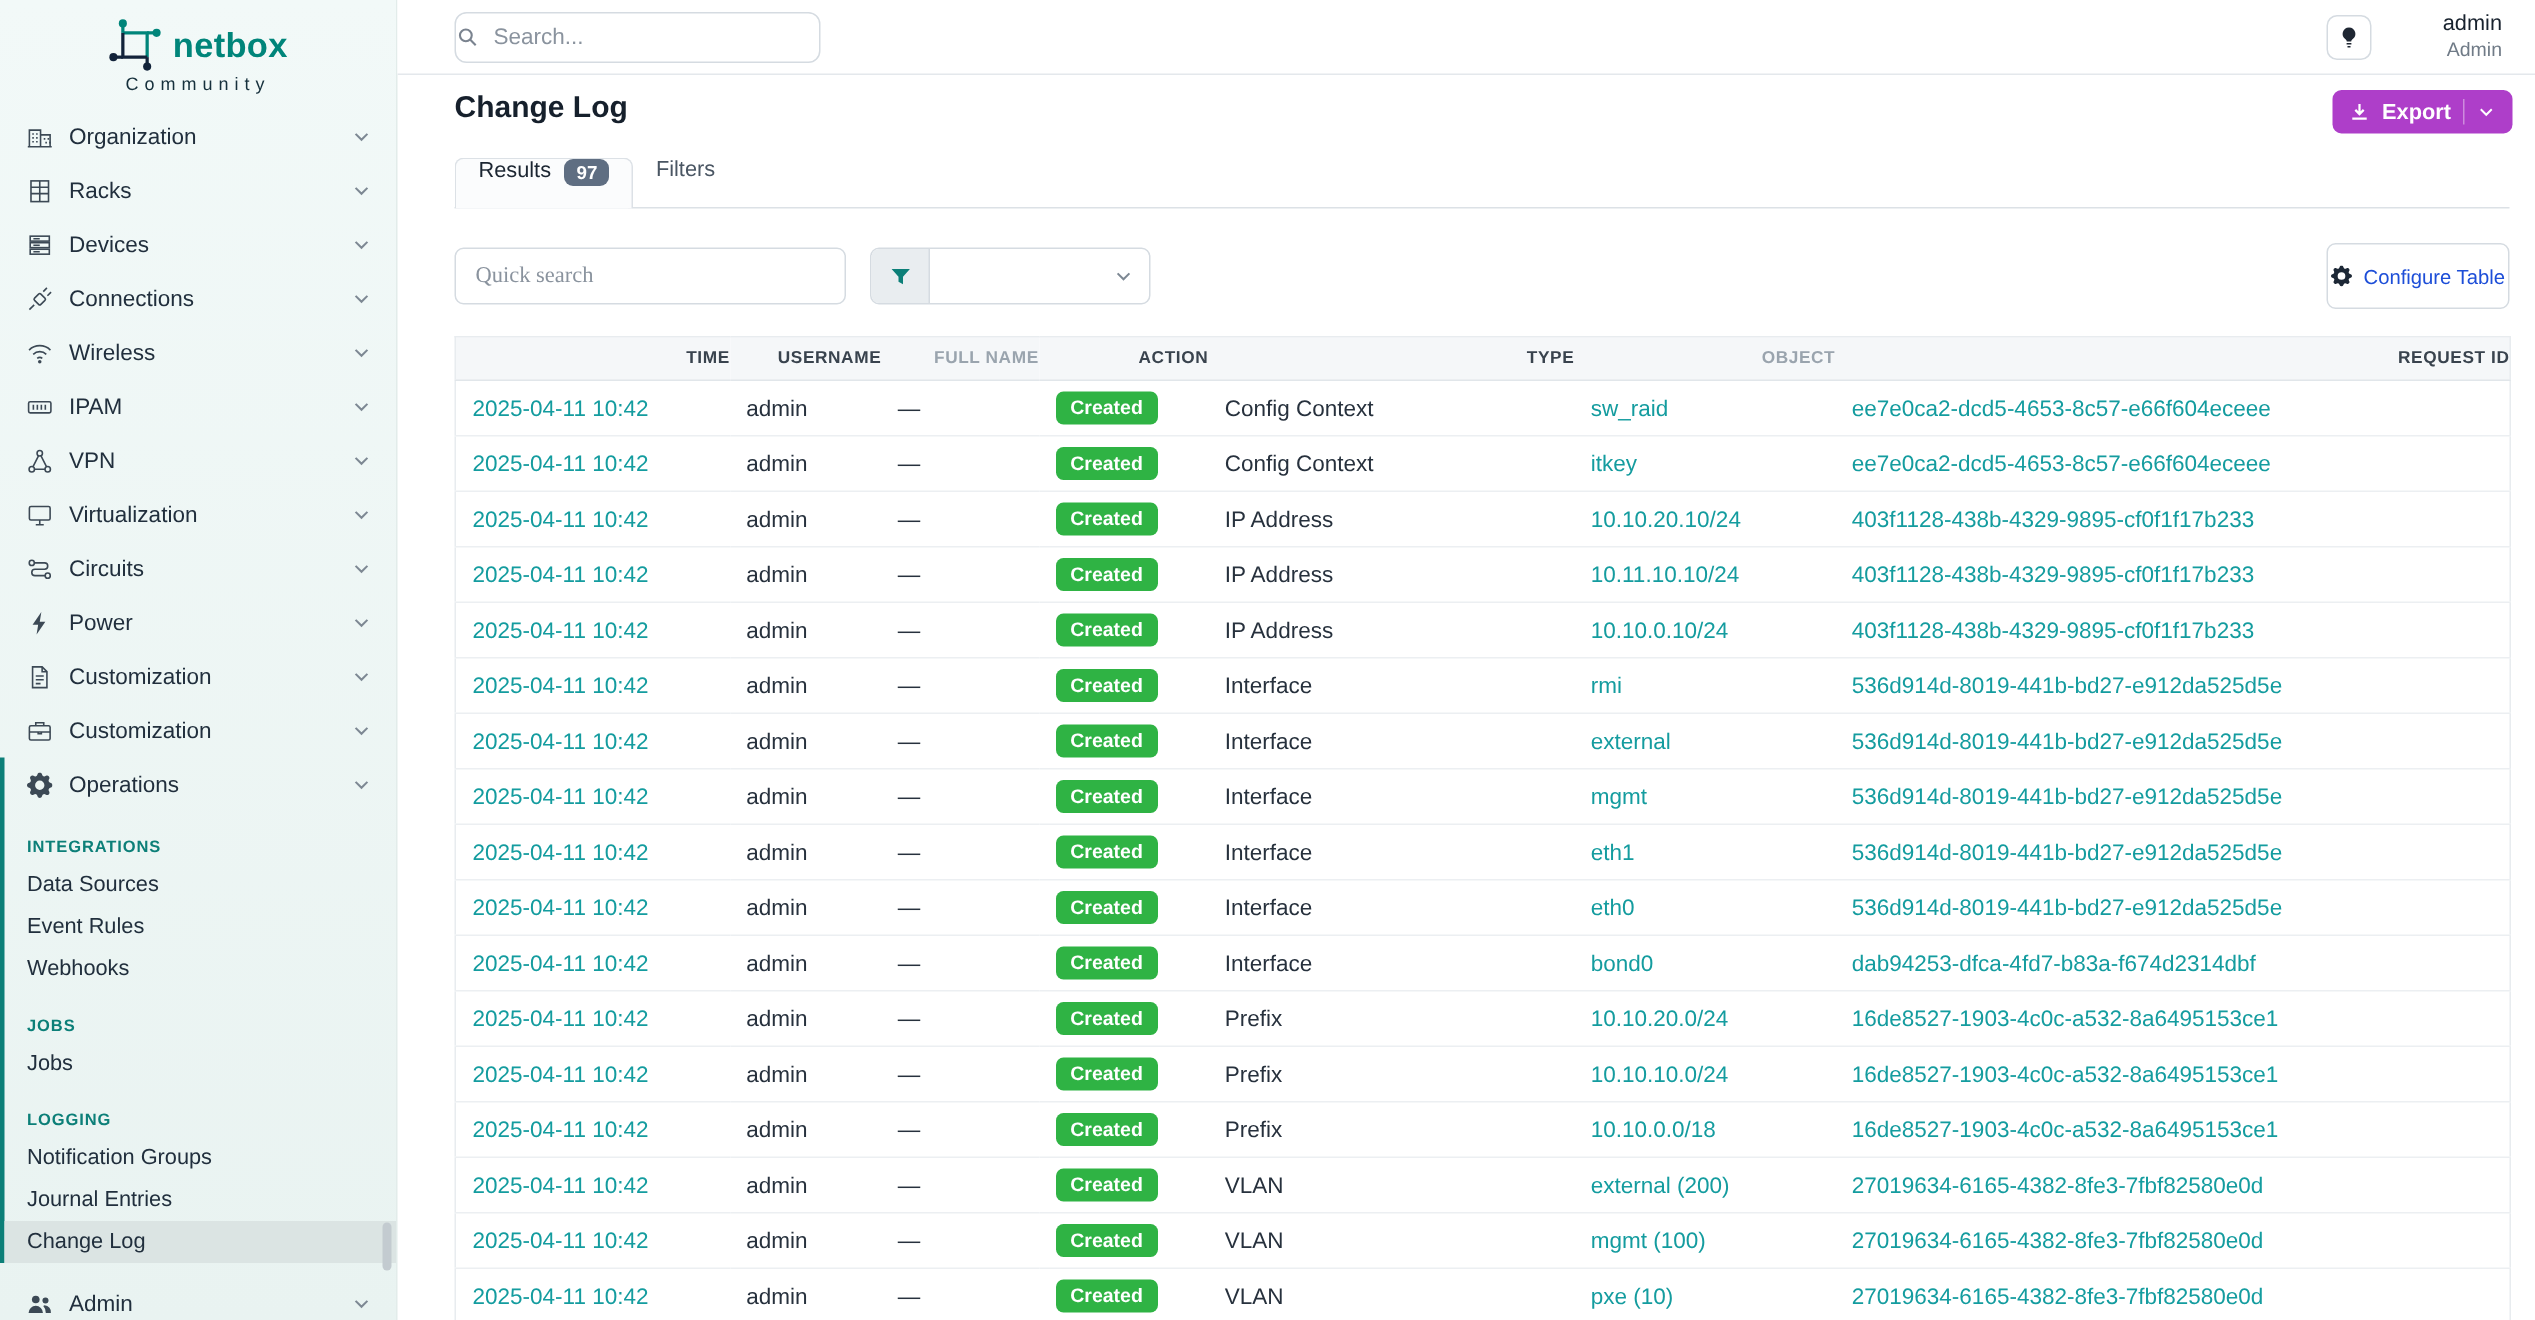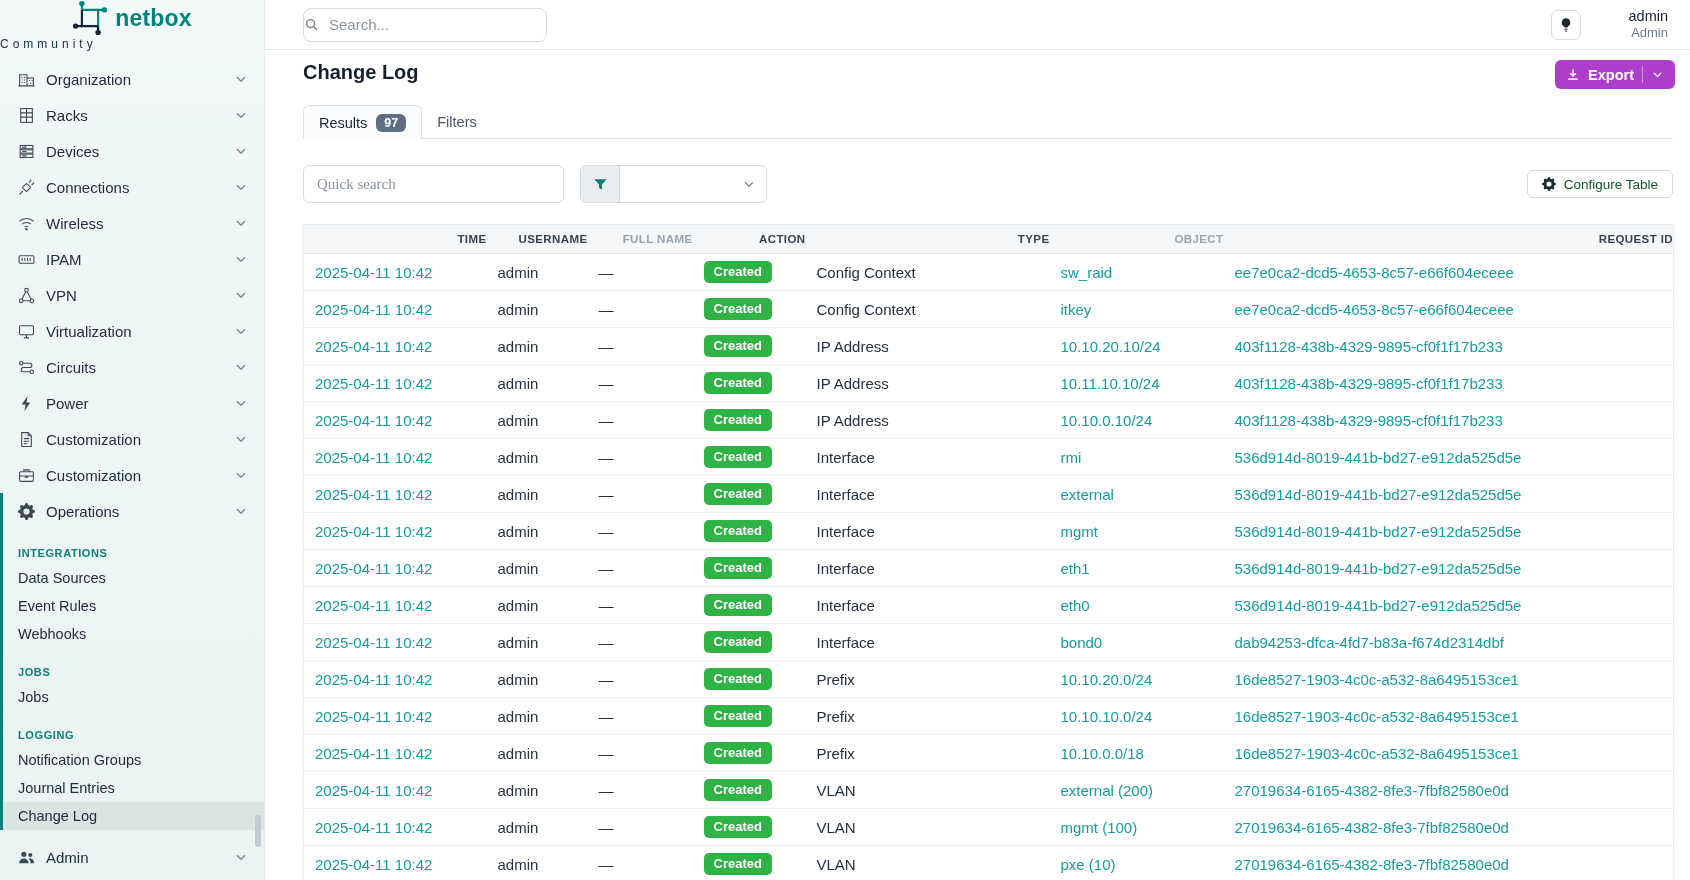--- a/index.html
+++ b/index.html
@@ -15,21 +15,21 @@
     --text-dark:#1b2531;
   }
   *{box-sizing:border-box;margin:0;padding:0}
   body{font-family:"Liberation Sans",sans-serif;background:#fff}
   .app{position:relative;width:1690px;height:880px;overflow:hidden;background:#fff;font-size:15px;color:var(--text-dark)}
 
   
   .sidebar{position:absolute;left:0;top:0;width:265px;height:100%;
     background:linear-gradient(180deg,var(--sidebar-bg1),var(--sidebar-bg2));
     border-right:1px solid #e2ecea;overflow:hidden}
-  .brand{padding-top:0;}
+  .brand{padding-top:12px;text-align:center}
   .brand-row{display:flex;align-items:center;justify-content:center;gap:7px}
   .logo-mark{width:36px;height:36px;display:inline-flex}
   .wordmark{font-size:23px;font-weight:700;color:var(--brand-teal);letter-spacing:.2px}
   .tagline{font-size:12px;font-weight:400;color:#16303c;letter-spacing:4px;margin-top:1px}
   nav{margin-top:10px}
   .nav-item{height:36px;display:flex;align-items:center;padding:0 16px 0 18px;
     color:#212f3d;font-size:15px;cursor:pointer}
   .menu-group{border-left:3px solid var(--teal-dark)}
   .menu-group .nav-item{padding-left:15px}
   .nicon{width:17px;height:17px;color:#3c4955;margin-right:11px;display:inline-flex;flex:none}
@@ -65,39 +65,39 @@
   .content{position:absolute;left:265px;top:50px;right:0;bottom:0;padding:0 17px 0 38px;overflow:hidden}
   .page-title{margin-top:11px;font-size:20px;font-weight:700;color:#16202c}
   .export-btn{position:absolute;top:10px;right:15px;height:29px;background:var(--purple);color:#fff;
     border:none;border-radius:6px;display:flex;align-items:center;gap:8px;padding:0 11px;
     font-size:14.5px;font-weight:700;cursor:pointer;font-family:"Liberation Sans",sans-serif}
   .export-btn .icon{width:14px;height:14px;display:inline-flex}
   .export-div{width:1px;height:17px;background:rgba(255,255,255,.4)}
   .export-btn .chev{color:#fff;width:13px;height:13px;margin-left:0}
 
   .tabs{display:flex;align-items:stretch;margin-top:21px;height:34px;border-bottom:1px solid var(--border)}
-  .tab{display:flex;align-items:center;gap:9px;padding:0 15px;font-size:14.5px;color:#4a5663;cursor:pointer}
+  .tab{display:flex;align-items:flex-start;gap:9px;padding:0 15px;font-size:14.5px;color:#4a5663;cursor:pointer}
   .tab.active{background:#fbfcfd;border:1px solid var(--border);border-bottom:none;
     border-radius:6px 6px 0 0;color:var(--text-dark);margin-bottom:-1px}
   .badge-count{background:#5f6e82;color:#fff;font-size:12.5px;font-weight:700;border-radius:6px;padding:2px 8px}
 
   .toolbar{display:flex;align-items:center;margin-top:26px;height:38px}
   .quick-search{width:261px;height:38px;border:1px solid #d5dbe1;border-radius:6px;padding:0 13px;
     font-size:15px;color:#3a4654;outline:none;font-family:Liberation Serif, serif}
   .quick-search::placeholder{color:#8a939e}
   .filter-group{display:flex;margin-left:16px;height:38px;border:1px solid #d5dbe1;border-radius:6px;
     overflow:hidden;width:187px;background:#fff}
   .funnel-seg{width:39px;background:#e9edf0;border-right:1px solid #d5dbe1;color:var(--teal-dark);
     display:flex;align-items:center;justify-content:center;cursor:pointer}
   .funnel-seg .icon{width:15px;height:15px;display:inline-flex}
   .select-seg{flex:1;display:flex;align-items:center;justify-content:flex-end;padding:0 10px;
     color:#7a8691;cursor:pointer}
   .select-seg .chev{width:14px;height:14px}
-  .configure-btn{margin-left:auto;height:28px;border:1px solid #d5dbe1;background:#fff;border-radius:6px;
-    display:flex;align-items:center;gap:8px;padding:0 14px;font-size:13.5px;color:#14532d;
+  .configure-btn{margin-left:auto;height:44px;border:1px solid #d5dbe1;background:#fff;border-radius:6px;
+    display:flex;align-items:center;gap:8px;padding:0 2px;font-size:13.5px;color:#1d4ed8;
     cursor:pointer;font-family:"Liberation Sans",sans-serif}
   .configure-btn .icon{width:14px;height:14px;display:inline-flex;color:#1d2836}
 
   table{margin-top:21px;width:1370px;border-collapse:collapse;table-layout:fixed;border:1px solid #e8ecef}
   thead th{background:#f5f7f9;height:29px;font-size:11.5px;letter-spacing:.4px;color:#39434e;
     text-align:right;padding:0 0 0 11px;border-bottom:1px solid #e1e6ea;font-weight:700;cursor:pointer}
   thead th.muted{color:#9aa4ae}
   tbody td{height:37px;padding:0 0 0 11px;border-top:1px solid #eceff2;font-size:15px;color:#27313d;
     white-space:nowrap;overflow:hidden}
   tbody tr:first-child td{border-top:none}

